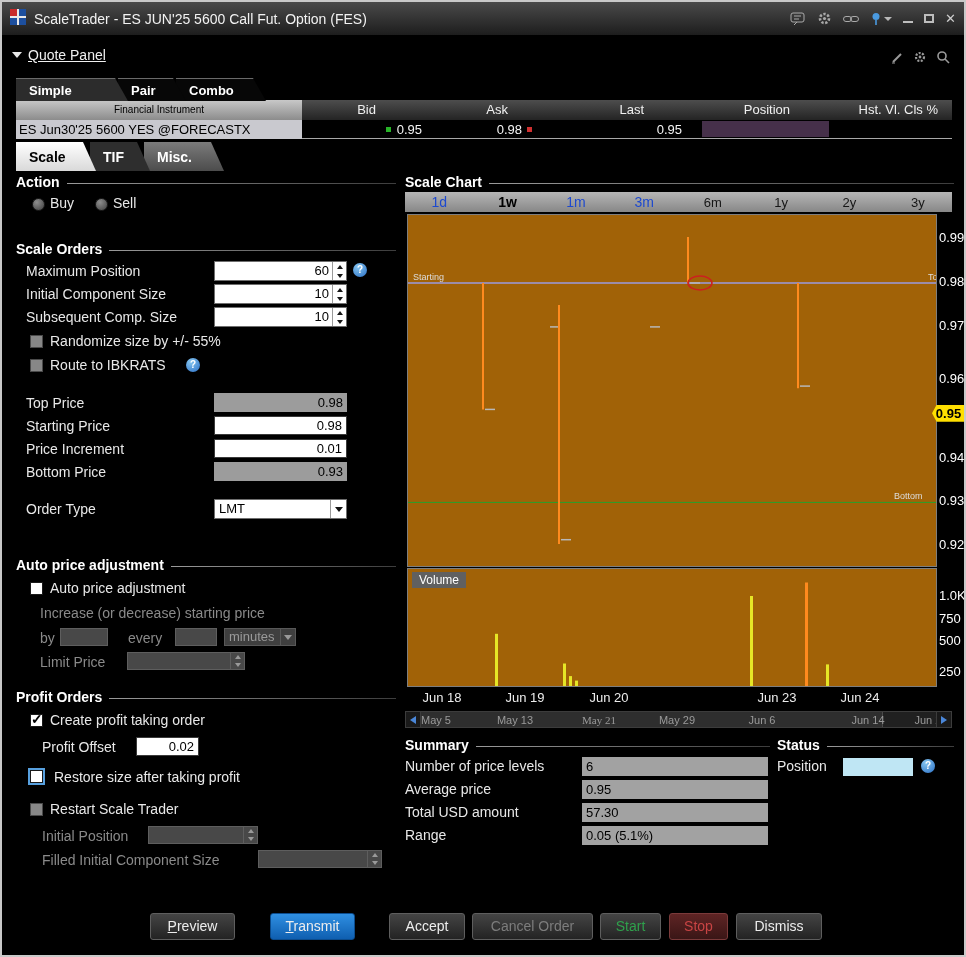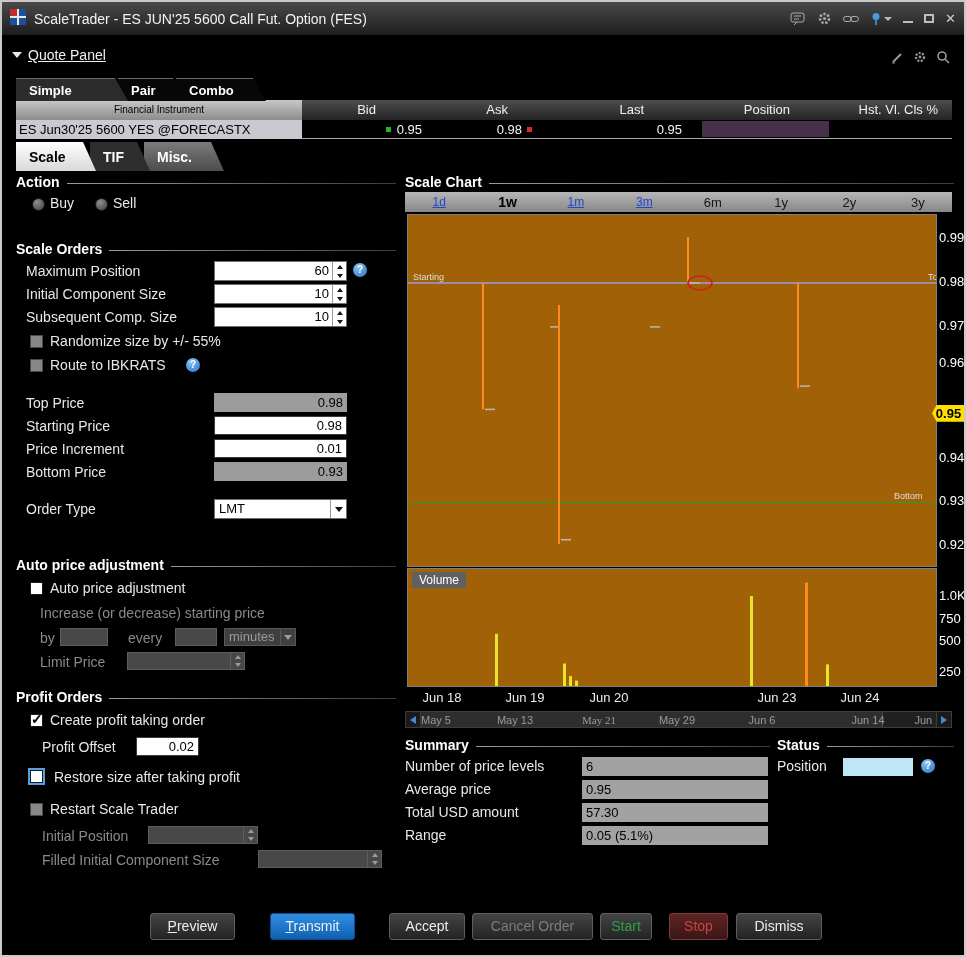--- a/index.html
+++ b/index.html
@@ -106,21 +106,21 @@
   .radio { position:absolute; width:13px; height:13px; border-radius:50%;
     background:radial-gradient(circle at 35% 30%, #8e8e8e, #3f3f3f); border:1px solid #1e1e1e; }
   .help { position:absolute; width:14px; height:14px; border-radius:50%;
     background:radial-gradient(circle at 35% 28%, #86c6f0, #2a6fc6); color:#fff;
     font-size:10px; font-weight:bold; text-align:center; line-height:14px; }
 
   
   .rangebar { position:absolute; left:403px; top:190px; width:547px; height:20px;
     background:linear-gradient(#b6b6b6,#878787); display:flex; align-items:center; }
   .rng { flex:1; text-align:center; cursor:default; }
-  .rng-link { color:#1d49cf; text-decoration:underline; font-size:12px; }
+  .rng-link { color:#1d49cf; font-size:14px; }
   .rng-active { color:#000; font-weight:bold; font-size:14px; }
   .rng-plain { color:#161616; font-size:13px; }
 
   .pane { position:absolute; background:#a16207; border:1px solid #7e7e7e; overflow:hidden; }
   .vol-tag { position:absolute; left:4px; top:3px; background:#606060; color:#fff;
     font-size:12px; padding:1px 7px; }
   .axis-col { position:absolute; width:30px; }
   .axis-lbl { position:absolute; left:4px; color:#fff; font-size:13px; }
   .price-tag { position:absolute; left:-3px; width:33px; height:17px; background:#ffdf00;
     color:#000; font-size:13px; font-weight:bold; text-align:center; line-height:17px;
@@ -442,21 +442,21 @@
         <line x1="282" y1="68.0" x2="292" y2="68.0" stroke="#b8b8b8" stroke-width="1.5"></line>
         <line x1="390" y1="68.0" x2="390" y2="173.3" stroke="#ff8a1e" stroke-width="2"></line>
         <line x1="392" y1="171.1" x2="402" y2="171.1" stroke="#b8b8b8" stroke-width="1.5"></line>
         <ellipse cx="292" cy="68.0" rx="12" ry="7" fill="none" stroke="#cc2020" stroke-width="1.5"></ellipse>
       </svg>
   </div>
   <div class="axis-col" id="price-axis" style="left:933px; top:212px; height:353px;">
       <div class="axis-lbl" style="top: 16.1313px;">0.99</div>
       <div class="axis-lbl" style="top: 60.0063px;">0.98</div>
       <div class="axis-lbl" style="top: 103.881px;">0.97</div>
-      <div class="axis-lbl" style="top: 141px;">0.96</div>
+      <div class="axis-lbl" style="top: 157px;">0.96</div>
       <div class="axis-lbl" style="top: 191.631px;">0.95</div>
       <div class="axis-lbl" style="top: 235.506px;">0.94</div>
       <div class="axis-lbl" style="top: 279.381px;">0.93</div>
       <div class="axis-lbl" style="top: 323.256px;">0.92</div>
       <div class="price-tag" style="top: 190.631px;">0.95</div>
     </div>
 
   <div class="pane" style="left:405px; top:566px; width:530px; height:119px;padding-left:7px;">
     <svg id="vol-svg" width="528" height="117">
         <rect x="80" y="64.8" width="3" height="52.2" fill="#e6e626"></rect>
@@ -521,17 +521,17 @@
       <span class="line"></span>
   </div>
   <span class="lbl" style="left:775px; top:756px;">Position</span>
   <div class="statusfield" style="left:841px; top:756px;"></div>
   <span class="help" style="left:919px; top:757px;">?</span>
 
   <div class="btn mnemonic" style="left:148px; width:85px;">Preview</div>
   <div class="btn btn-primary mnemonic" style="left:268px; width:85px;">Transmit</div>
   <div class="btn" style="left:387px; width:76px;">Accept</div>
   <div class="btn btn-disabled" style="left:470px; width:121px;">Cancel Order</div>
-  <div class="btn btn-start" style="left:598px; width:52px;">Start</div>
+  <div class="btn btn-start" style="left:598px; width:61px;">Start</div>
   <div class="btn btn-stop" style="left:667px; width:59px;">Stop</div>
   <div class="btn" style="left:734px; width:86px;">Dismiss</div>
 
 </div>
 
 </body></html>

